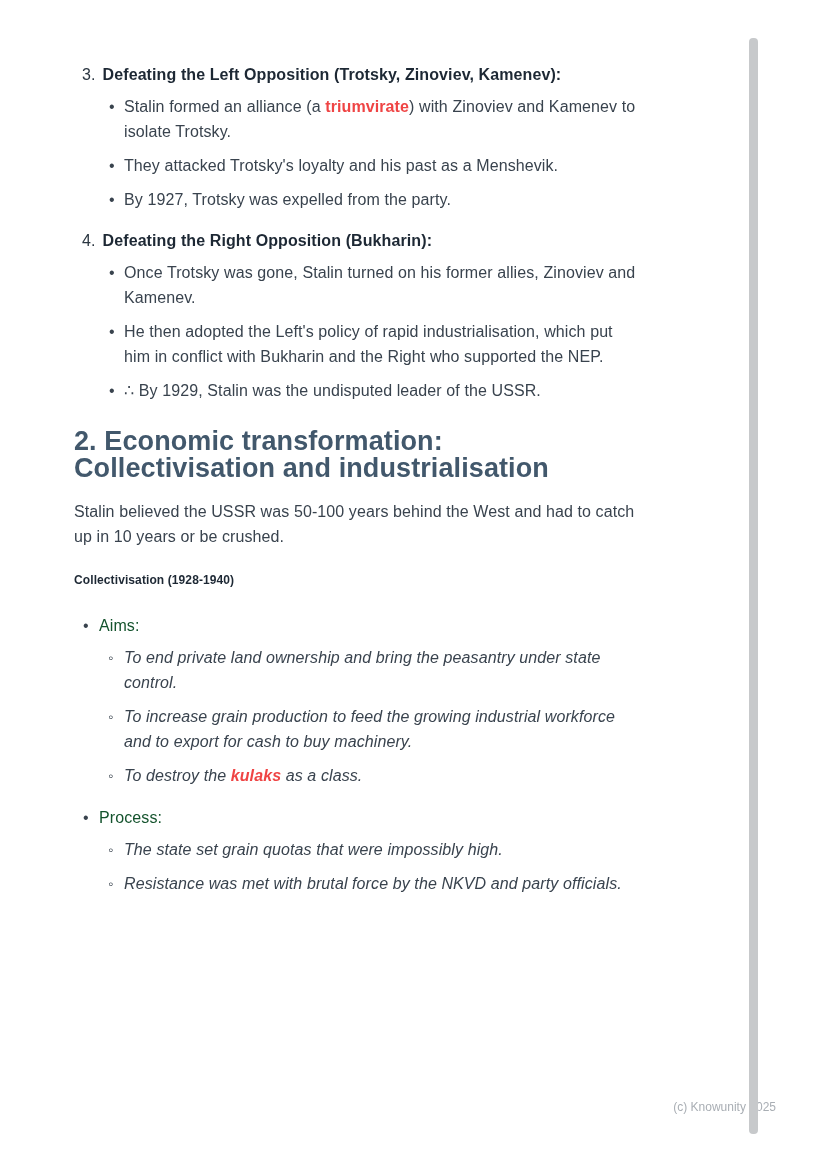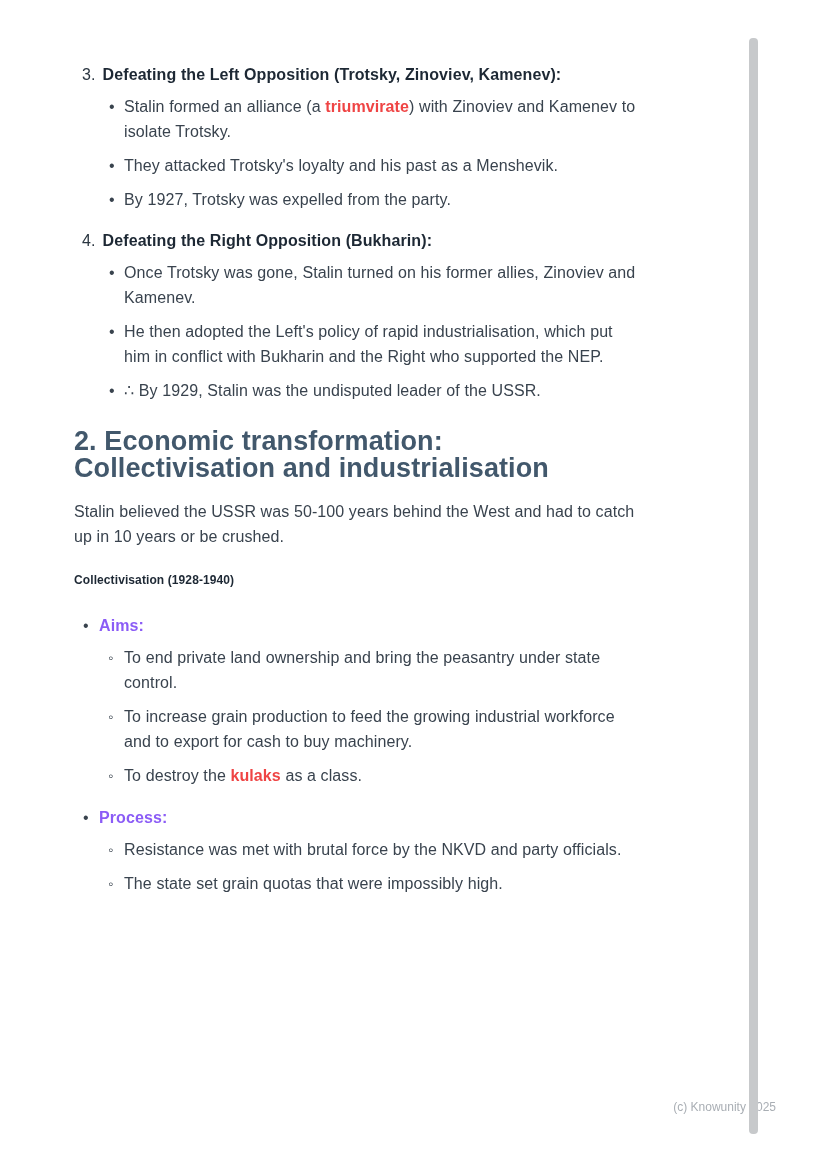--- a/index.html
+++ b/index.html
@@ -37,23 +37,23 @@
   .intro { margin: 17px 0 0 0; }
   .subheading {
     font-size: 12px; font-weight: bold; color: #1d2834;
     margin: 19px 0 0 0; line-height: 24px;
   }
 
   
   .topics { margin-top: 21px; padding-left: 25px; }
   .topic { position: relative; margin-bottom: 17px; }
   .topic::before { content: "•"; position: absolute; left: -16px; color: #39434e; }
-  .topic-label { font-weight: bold; color: #8b5cf6; text-align: center; }
+  .topic-label { font-weight: normal; color: #14532d; text-align: center; }
   .sub-bullets { margin-top: 7px; padding-left: 25px; }
-  .sub-bullets > li { position: relative; margin-bottom: 9px; }
+  .sub-bullets > li { position: relative; margin-bottom: 9px; font-style: italic; }
   .sub-bullets > li::before { content: "◦"; position: absolute; left: -16px; font-size: 15px; color: #39434e; }
 
   .b { font-weight: bold; color: #ef4444; }
 
   .scrollbar {
     position: absolute; left: 749px; top: 38px;
     width: 9px; height: 1096px;
     background: #c7c9cb; border-radius: 4px; z-index: 2;
   }
   .footer {
@@ -92,22 +92,22 @@
 
     <h3 class="subheading">Collectivisation (1928-1940)</h3>
 
     <ul class="topics" id="topic-list">
         <li class="topic"><span class="topic-label">Aims:</span><ul class="sub-bullets">
             <li class="sub-bullet"><span>To end private land ownership and bring the peasantry under state control.</span></li>
             <li class="sub-bullet"><span>To increase grain production to feed the growing industrial workforce and to export for cash to buy machinery.</span></li>
             <li class="sub-bullet"><span>To destroy the </span><span class="b">kulaks</span><span> as a class.</span></li>
           </ul></li>
         <li class="topic"><span class="topic-label">Process:</span><ul class="sub-bullets">
+            <li class="sub-bullet"><span>The state set grain quotas that were impossibly high.</span></li>
             <li class="sub-bullet"><span>Resistance was met with brutal force by the NKVD and party officials.</span></li>
-            <li class="sub-bullet"><span>The state set grain quotas that were impossibly high.</span></li>
           </ul></li>
       </ul>
 
   </div>
 
   <div class="scrollbar"></div>
 
   <div class="footer">(c) Knowunity 2025</div>
 </div>
 

